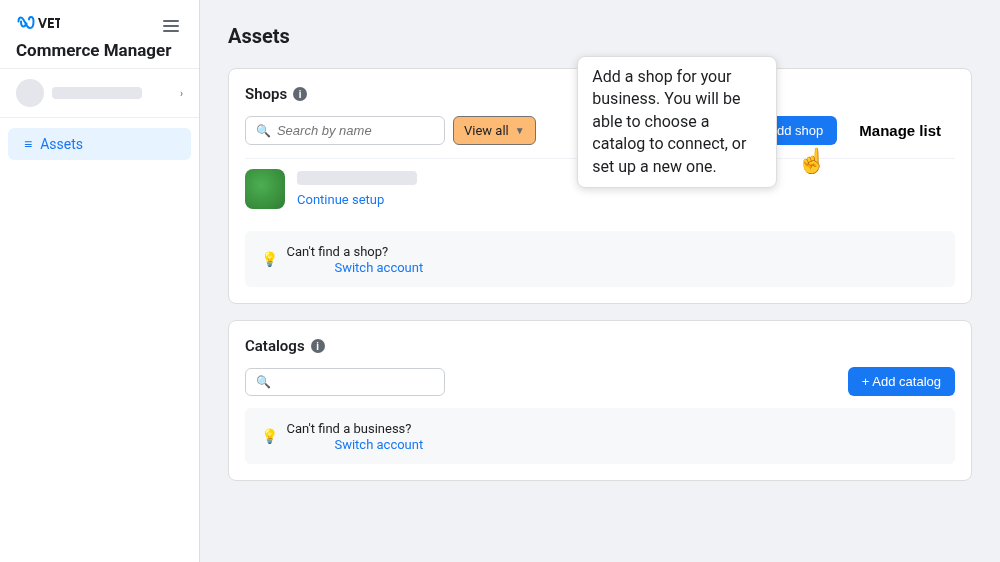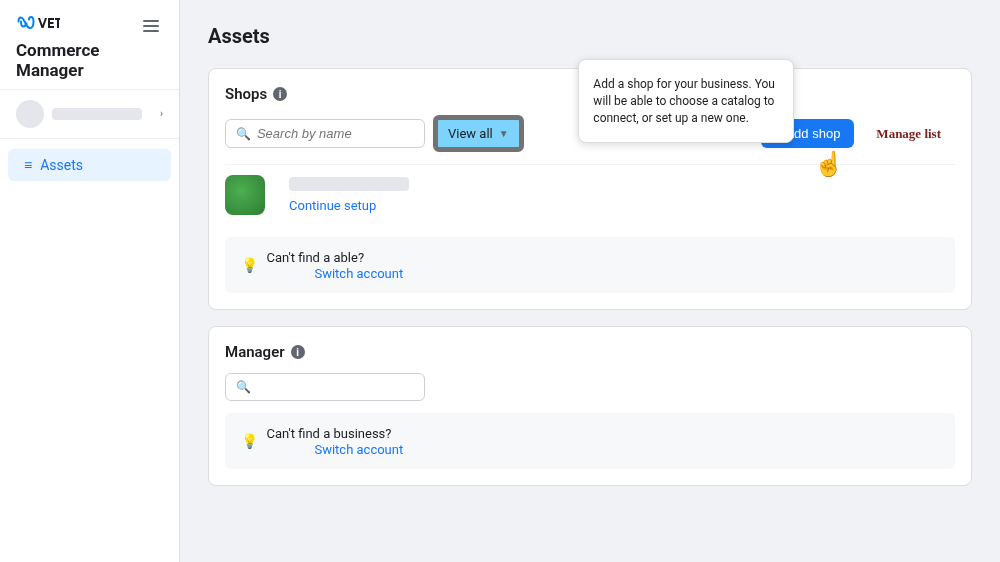--- a/index.html
+++ b/index.html
@@ -8,21 +8,21 @@
       font-size: 14px;
       background: #f0f2f5;
       display: flex;
       height: 562px;
       width: 1000px;
       overflow: hidden;
     }
 
     
     .sidebar {
-      width: 180px;
+      width: 200px;
       background: #fff;
       border-right: 1px solid #ddd;
       display: flex;
       flex-direction: column;
       padding: 0;
       flex-shrink: 0;
     }
     .sidebar-top {
       padding: 12px 16px 8px 16px;
       border-bottom: 1px solid #eee;
@@ -180,28 +180,28 @@
       color: #606770;
       background: transparent;
       width: 100%;
       font-style: italic;
     }
 
     
     .dropdown {
       display: flex;
       align-items: center;
-      border: 5px solid #737373;
+      border: 1px solid #737373;
       border-radius: 6px;
       padding: 6px 10px;
       gap: 6px;
       cursor: pointer;
       font-size: 13px;
       color: #1c1e21;
-      background: #7dd3fc;
+      background: #fdba74;
     }
     .dropdown-arrow {
       color: #606770;
       font-size: 10px;
     }
 
     
     .btn-primary {
       background: #1877f2;
       color: #ffffff;
@@ -210,35 +210,34 @@
       padding: 7px 14px;
       font-size: 13px;
       font-weight: 400;
       cursor: pointer;
       display: flex;
       align-items: center;
       gap: 4px;
     }
     .btn-secondary {
       background: transparent;
-      color: #7f1d1d;
+      color: #000000;
       border: none;
       border-radius: 6px;
       padding: 7px 14px;
-      font-size: 13px;
+      font-size: 15px;
       font-weight: 600;
       cursor: pointer;
-      font-family: Liberation Serif, serif;
     }
 
     
     .shop-item {
       display: flex;
       align-items: center;
-      gap: 24px;
+      gap: 12px;
       padding: 10px 0;
       border-top: 1px solid #f0f2f5;
     }
     .shop-avatar {
       width: 40px;
       height: 40px;
       border-radius: 8px;
       background: radial-gradient(circle at 40% 40%, #4caf50, #2e7d32);
     }
     .shop-name-blur {
@@ -277,23 +276,23 @@
     .bulb-icon {
       font-size: 14px;
     }
     .tooltip-box {
       position: absolute;
       top: -60px;
       right: 60px;
       background: #fff;
       border: 1px solid #ddd;
       border-radius: 8px;
-      padding: 16px 14px;
-      width: 216px;
-      font-size: 12px;
+      padding: 9px 14px;
+      width: 200px;
+      font-size: 16px;
       color: #1c1e21;
       box-shadow: 0 2px 8px rgba(0,0,0,0.15);
       line-height: 1.4;
       z-index: 10;
     }
 
     
     .cursor-hand {
       position: absolute;
       bottom: -30px;
@@ -398,41 +397,42 @@
         <div style="margin-top:6px;">
           <a class="shop-continue">Continue setup</a>
         </div>
       </div>
     </div>
 
     <div style="margin-top: 12px;">
       <div class="cant-find">
         <span class="bulb-icon">💡</span>
         <div>
-          <span class="cant-find-text">Can't find a able?</span>
+          <span class="cant-find-text">Can't find a shop?</span>
           <br>
           <a class="cant-find-link">Switch account</a>
         </div>
       </div>
     </div>
   </div>
 
   <div class="card">
     <div class="section-header">
       <div class="section-title">
-        <span>Manager</span>
+        <span>Catalogs</span>
         <span class="info-icon">i</span>
       </div>
     </div>
 
     <div class="shops-toolbar">
       <div class="search-bar">
         <span class="search-icon">🔍</span>
       </div>
       <div style="flex:1"></div>
+      <button class="btn-primary">+ Add catalog</button>
     </div>
 
     <div style="margin-top: 8px;">
       <div class="cant-find">
         <span class="bulb-icon">💡</span>
         <div>
           <span class="cant-find-text">Can't find a business?</span>
           <br>
           <a class="cant-find-link">Switch account</a>
         </div>

